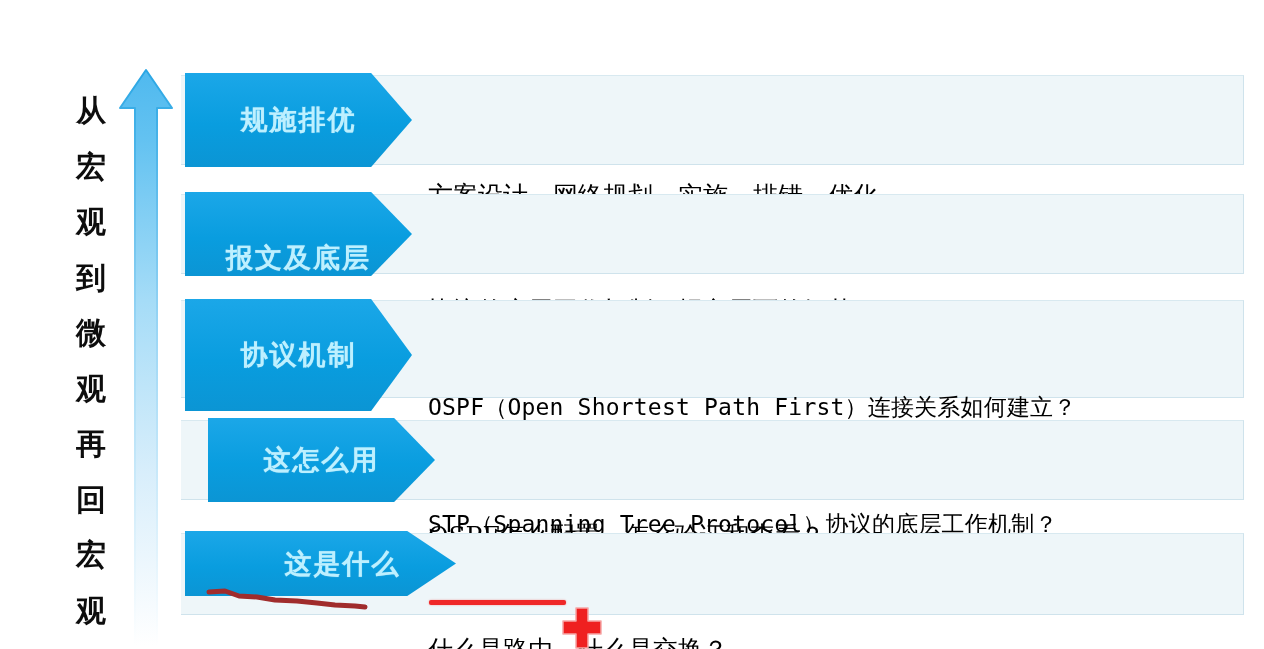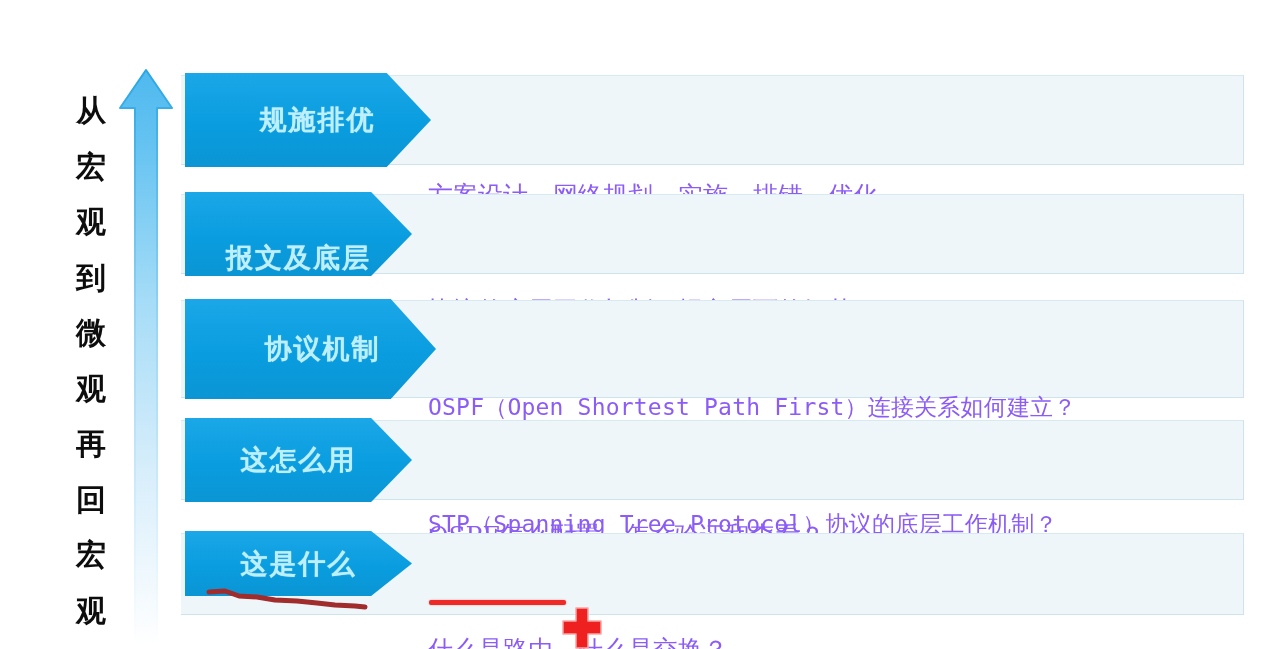--- a/index.html
+++ b/index.html
@@ -94,53 +94,53 @@
     text-shadow: 0 0 1px rgba(255,255,255,.55);
     user-select: none;
   }
   .banner-label { display:block; white-space: nowrap; }
 
   
   .desc {
     position: absolute;
     left: 247px;
     right: 10px;
-    color: #8b5cf6;
+    color: #000000;
     font-family: "DejaVu Serif", "Liberation Serif", serif;
     font-size: 25px;
     line-height: 38px;
     white-space: pre-wrap;
   }
   .desc.mono {
     font-family: "DejaVu Sans Mono", "Liberation Mono", monospace;
     font-size: 23px;
     line-height: 39px;
     letter-spacing: .2px;
   }
   .desc .line { display: block; }
 
   
   #row-0 { top: 75px;  height: 90px; }
-  #row-0 .banner { height: 94px; top: -3px; padding-left: 19px; }
+  #row-0 .banner { height: 94px; top: -3px; }
   #row-0 .desc   { top: 25px; }
 
   #row-1 { top: 194px; height: 80px; }
   #row-1 .banner { height: 84px; top: -3px; align-items: flex-end; }
   #row-1 .desc   { top: 21px; }
 
   #row-2 { top: 300px; height: 98px; }
-  #row-2 .banner { height: 100px; top: -2px; padding-left: 24px; }
+  #row-2 .banner { height: 112px; top: -2px; }
   #row-2 .desc   { top: 9px; }
 
   #row-3 { top: 420px; height: 80px; }
-  #row-3 .banner { height: 84px; top: -3px; }
+  #row-3 .banner { height: 84px; top: -3px; margin-left: 23px; }
   #row-3 .desc   { top: 20px; }
 
   #row-4 { top: 533px; height: 82px; }
-  #row-4 .banner { height: 65px; top: -3px; }
+  #row-4 .banner { height: 65px; top: -3px; padding-left: 44px; }
   #row-4 .desc   { top: 21px; }
 
   
   #annotation-squiggle {
     position: absolute;
     left: 205px;
     top: 586px;
     width: 165px;
     height: 26px;
     pointer-events: none;

